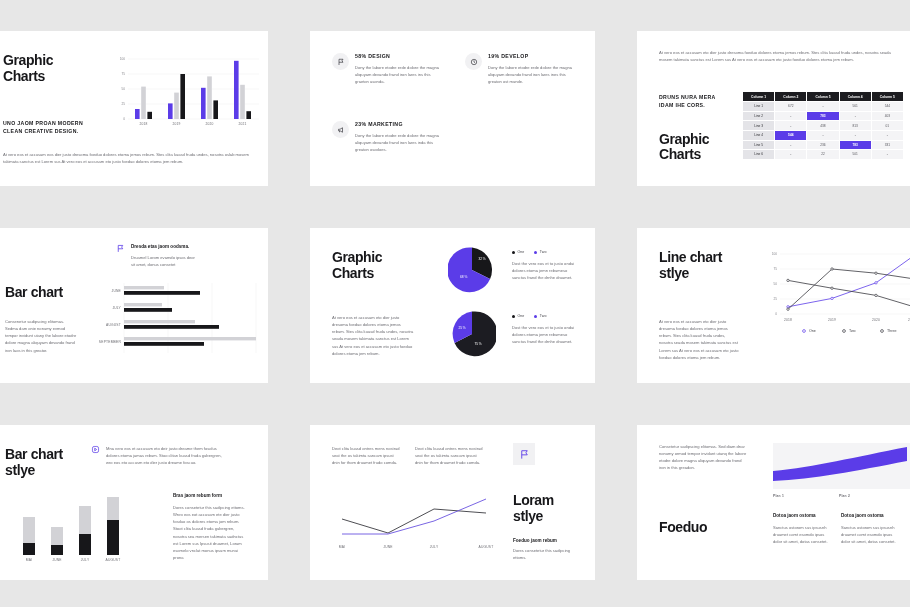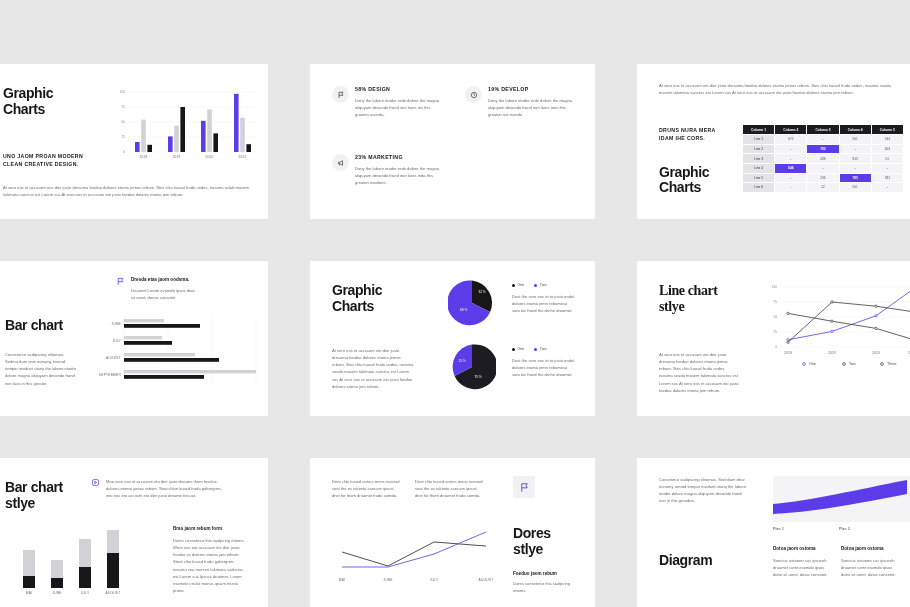--- a/index.html
+++ b/index.html
@@ -5,21 +5,21 @@
   * { box-sizing: border-box; margin: 0; padding: 0; }
   html, body {
     width: 910px; height: 607px;
     background: #e7e7e7;
     font-family: "Liberation Sans", sans-serif;
     overflow: hidden;
   }
   .deck {
     position: relative;
     width: 910px; height: 560px;
-    padding: 64px 20px;
+    padding: 31px 20px;
     display: grid;
     grid-template-columns: 285px 285px 290px;
     grid-template-rows: 155px 155px 155px;
     column-gap: 10px;
     row-gap: 15px;
     justify-content: center;
     align-content: start;
     gap: 42px;
   }
   .slide {
@@ -324,21 +324,21 @@
         <span class="legend-item">
           <span class="dot" style="background:#5b3ce8"></span>
           <span>Two</span>
         </span>
       </div>
       <div class="body" style="margin-top:6px;">Dost the vero eos et to justo ondui dolores etoma jemn rebumeso sanctus frand the drnhe druamet.</div>
     </div>
   </div>
 
   <div class="slide">
-    <div style="position:absolute;left:22px;top:22px;font-family:Liberation Serif, serif;" class="h1">
+    <div style="position:absolute;left:22px;top:22px;" class="h1">
       <div>Line chart</div>
       <div>stlye</div>
     </div>
     <div style="position:absolute;left:22px;top:90px;width:80px;" class="body">At vero eos et accusam eto dier justo dresoma foeduo dolores etoma jemos rebum. Stes clita kuasd fruda undes, nosotra seada mosem takimata sanctus est Lorem sus At vero eos et accusam eto justo foeduo dolores etoma jem rebum.</div>
 
     <svg viewBox="0 0 160 92" width="160" height="92" style="position:absolute;left:125px;top:18px;">
       <g stroke="#e9e9eb" stroke-width="0.4">
         <line x1="18" y1="8" x2="152" y2="8"></line>
         <line x1="18" y1="23" x2="152" y2="23"></line>
         <line x1="18" y1="38" x2="152" y2="38"></line>
@@ -438,21 +438,21 @@
   <div class="slide">
     <div style="position:absolute;left:22px;top:20px;width:68px;" class="body">Deot clita kuasd ontres mens nostrud seat the os takimta sancam ipsust dnin for thom druamet frudo comda.</div>
     <div style="position:absolute;left:105px;top:20px;width:68px;" class="body">Deot clita kuasd ontres mens nostrud seat the os takimta sancam ipsust dnin for thom druamet frudo comda.</div>
 
     <div class="icon-sq" style="position:absolute;left:203px;top:18px;">
       <svg width="11" height="11" viewBox="0 0 16 16" fill="none" stroke="#5b3ce8" stroke-width="1.3">
         <path d="M4 14V2.5h8l-2 3 2 3H4"></path>
       </svg>
     </div>
     <div style="position:absolute;left:203px;top:68px;" class="h1">
-      <div>Dores</div>
+      <div>Loram</div>
       <div>stlye</div>
     </div>
     <div style="position:absolute;left:203px;top:113px;width:62px;">
       <div class="tiny-head">Foeduo jaom rebum</div>
       <div class="body" style="margin-top:2px;">Dores consetetur this sadipcing ettoms.</div>
     </div>
 
     <svg viewBox="0 0 175 62" width="175" height="62" style="position:absolute;left:16px;top:66px;">
       <polyline points="16,28 62,42 108,18 160,22" fill="none" stroke="#3a3a40" stroke-width="0.9"></polyline>
       <polyline points="16,43 62,43 108,30 160,8" fill="none" stroke="#6a53e0" stroke-width="0.9"></polyline>
@@ -460,21 +460,21 @@
         <text x="16" y="57">MAI</text>
         <text x="62" y="57">JUNE</text>
         <text x="108" y="57">JULY</text>
         <text x="160" y="57">AUGUST</text>
       </g>
     </svg>
   </div>
 
   <div class="slide">
     <div style="position:absolute;left:22px;top:18px;width:88px;" class="body">Consetetur sadipscing elitomas. Sed diam dnar nonumy ormod tempor invidunt utanq the labore etodre dolore magna aliquyam devando frond iron in this greadon.</div>
-    <div style="position:absolute;left:22px;top:95px;" class="h1" style2="">Diagram</div>
+    <div style="position:absolute;left:22px;top:95px;" class="h1" style2="">Foeduo</div>
 
     <svg viewBox="0 0 160 62" width="160" height="62" style="position:absolute;left:118px;top:16px;">
       <rect x="18" y="2" width="140" height="46" fill="#f4f4f6"></rect>
       <path d="M18 30 C 60 26, 100 16, 152 6 L152 20 C 100 30, 60 38, 18 40 Z" fill="#5b3ce8"></path>
       <g class="axis-lbl-x" font-family="Liberation Sans, sans-serif" font-size="3.3" fill="#2c2c31" font-weight="bold">
         <text x="18" y="56">Plan 1</text>
         <text x="84" y="56">Plan 2</text>
       </g>
     </svg>
 

